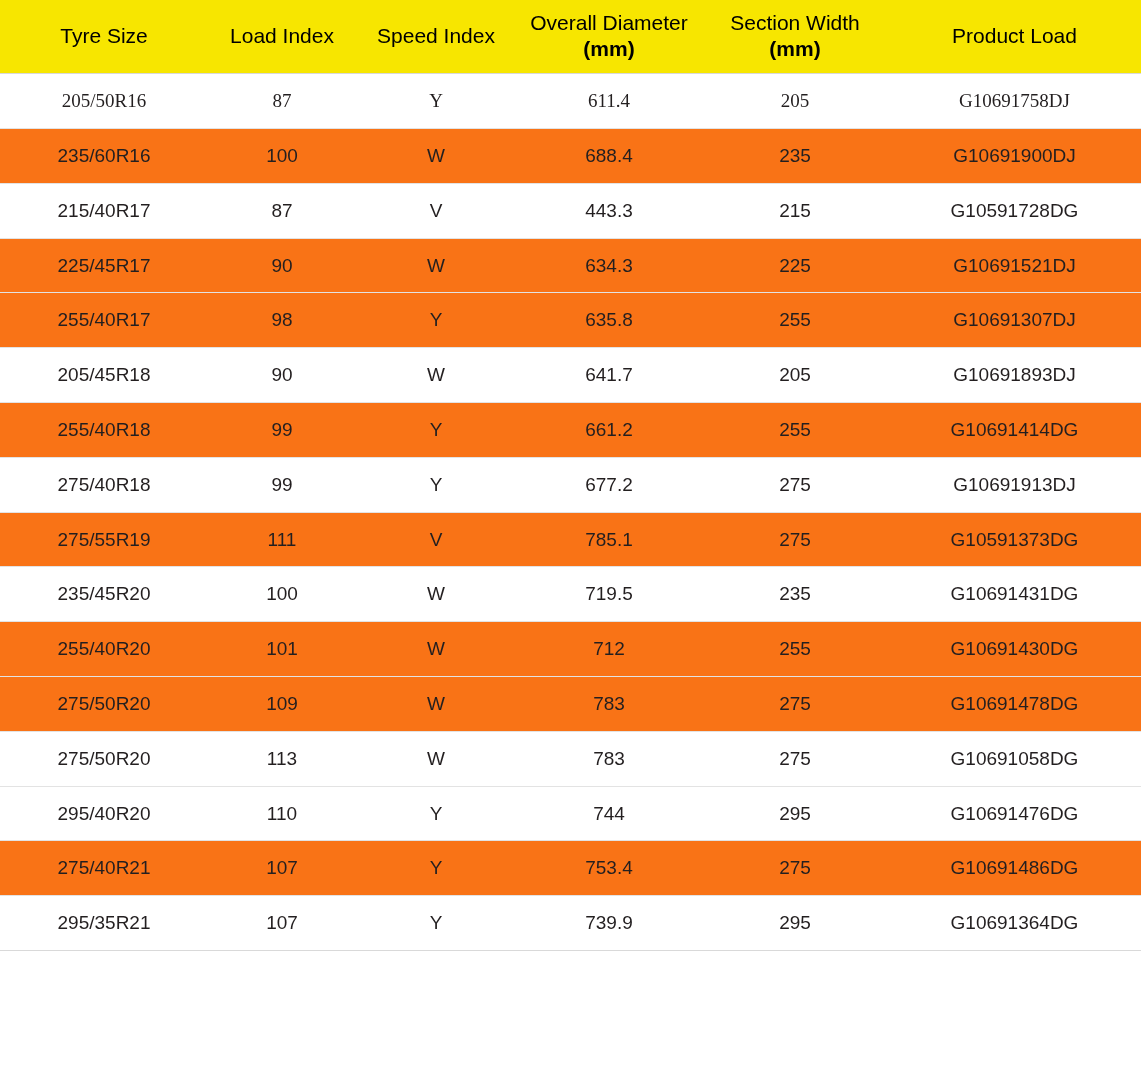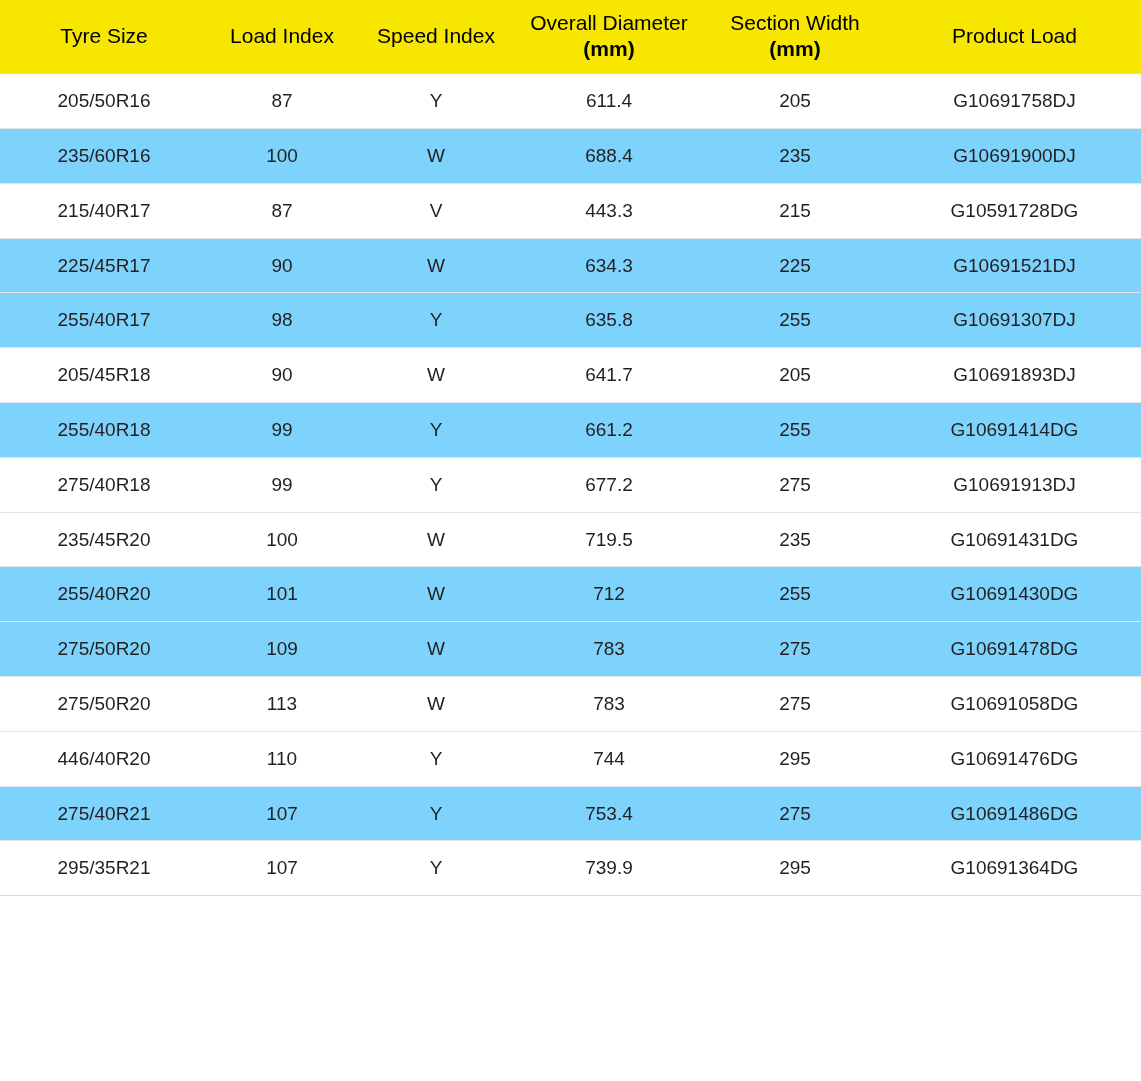--- a/index.html
+++ b/index.html
@@ -44,24 +44,25 @@
     font-size: 19px;
     color: #231f20;
     text-align: center;
     padding: 16px 6px 15px;
     line-height: 1.2;
     border-top: 1px solid #e3e3e3;
     border-bottom: 1px solid #e3e3e3;
     background: #ffffff;
   }
   .tyre-table tbody tr.alt td {
-    background: #7dd3fc;
+    background: #f97316;
   }
   .tyre-table tbody tr:first-child td {
     border-top: 1px solid #d9d9d9;
+    font-family: Liberation Serif, serif;
   }
   .tyre-table tbody tr:last-child td {
     border-bottom: 1px solid #d9d9d9;
   }
 </style>
 </head>
 <body>
 
 <table class="tyre-table">
   <colgroup>
@@ -140,20 +141,28 @@
         <td>G10691414DG</td>
       </tr>
       <tr>
         <td>275/40R18</td>
         <td>99</td>
         <td>Y</td>
         <td>677.2</td>
         <td>275</td>
         <td>G10691913DJ</td>
       </tr>
+      <tr class="alt">
+        <td>275/55R19</td>
+        <td>111</td>
+        <td>V</td>
+        <td>785.1</td>
+        <td>275</td>
+        <td>G10591373DG</td>
+      </tr>
       <tr>
         <td>235/45R20</td>
         <td>100</td>
         <td>W</td>
         <td>719.5</td>
         <td>235</td>
         <td>G10691431DG</td>
       </tr>
       <tr class="alt">
         <td>255/40R20</td>
@@ -173,21 +182,21 @@
       </tr>
       <tr>
         <td>275/50R20</td>
         <td>113</td>
         <td>W</td>
         <td>783</td>
         <td>275</td>
         <td>G10691058DG</td>
       </tr>
       <tr>
-        <td>446/40R20</td>
+        <td>295/40R20</td>
         <td>110</td>
         <td>Y</td>
         <td>744</td>
         <td>295</td>
         <td>G10691476DG</td>
       </tr>
       <tr class="alt">
         <td>275/40R21</td>
         <td>107</td>
         <td>Y</td>

